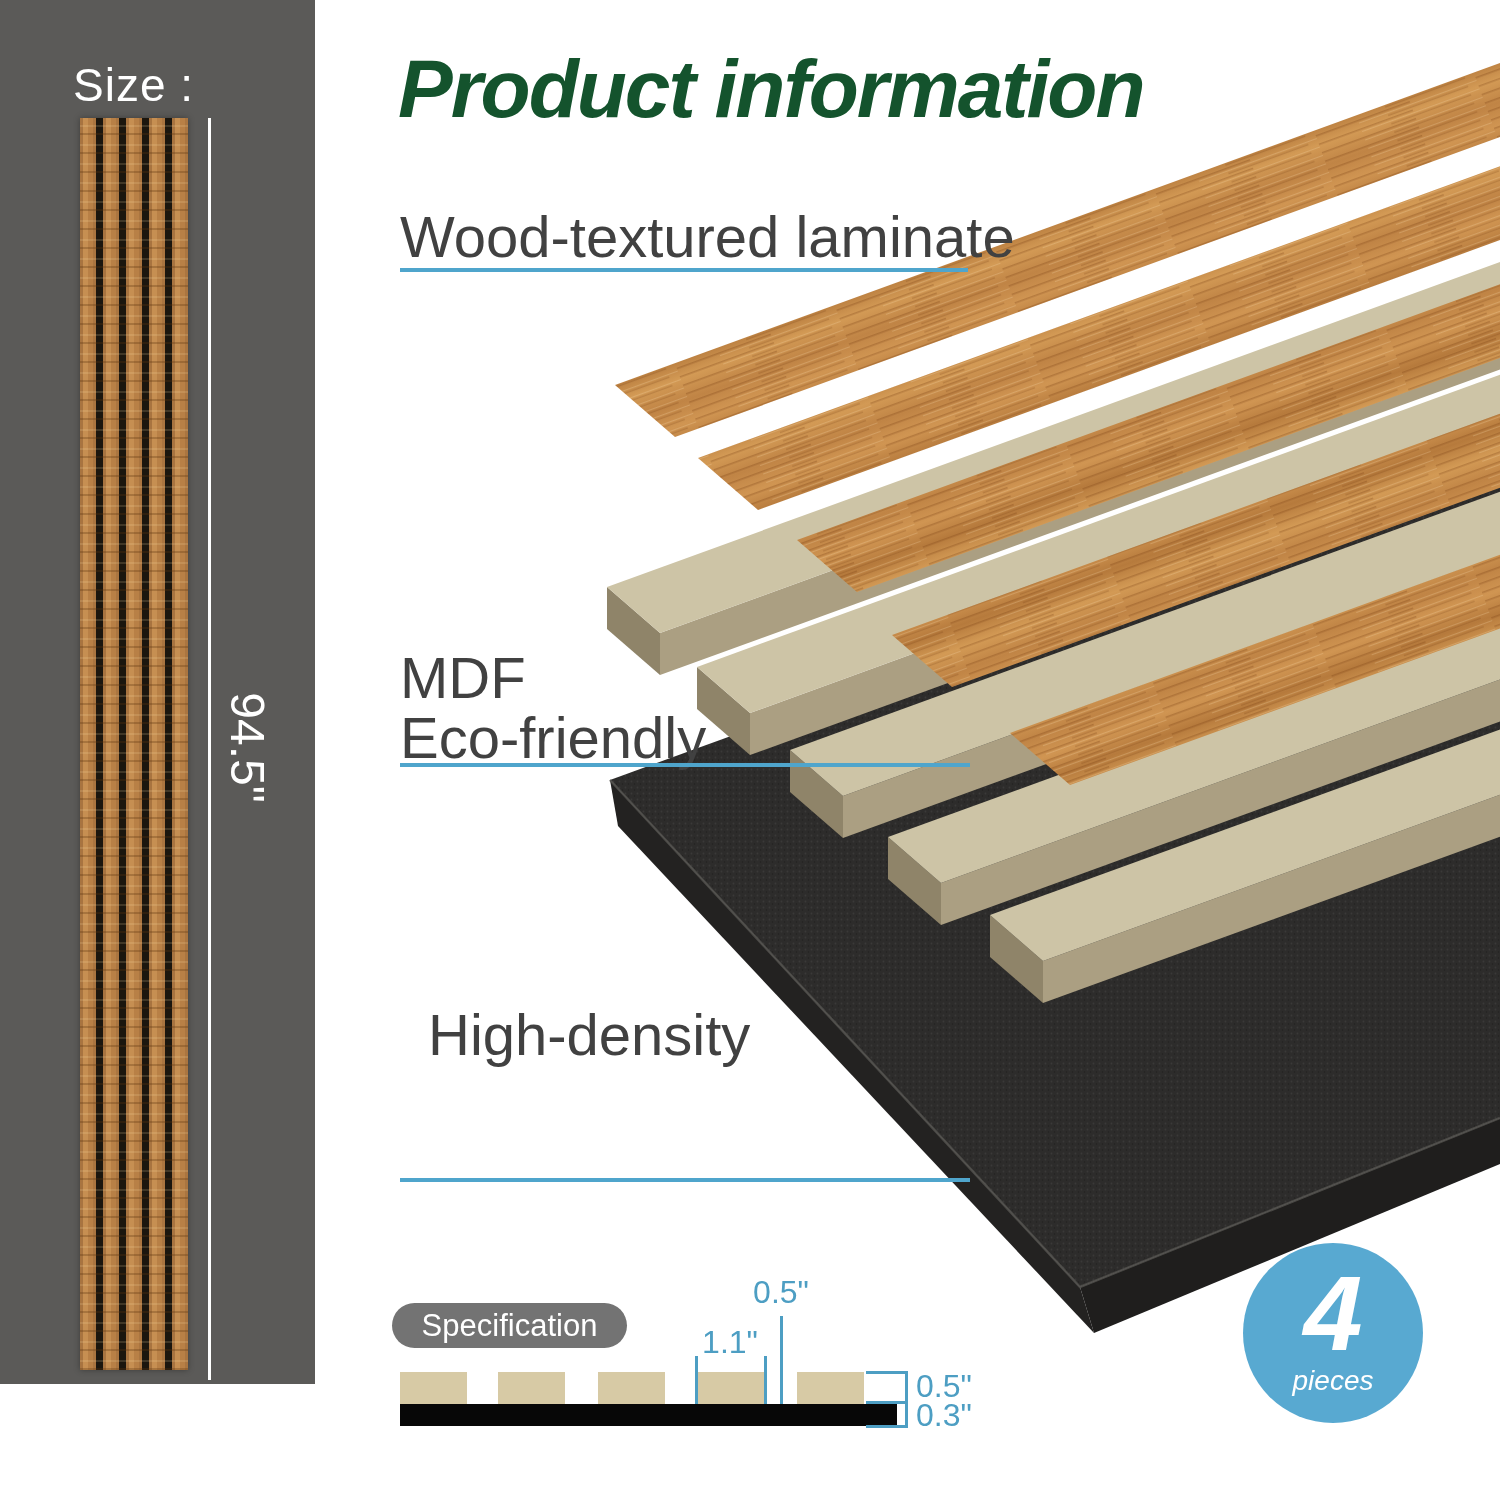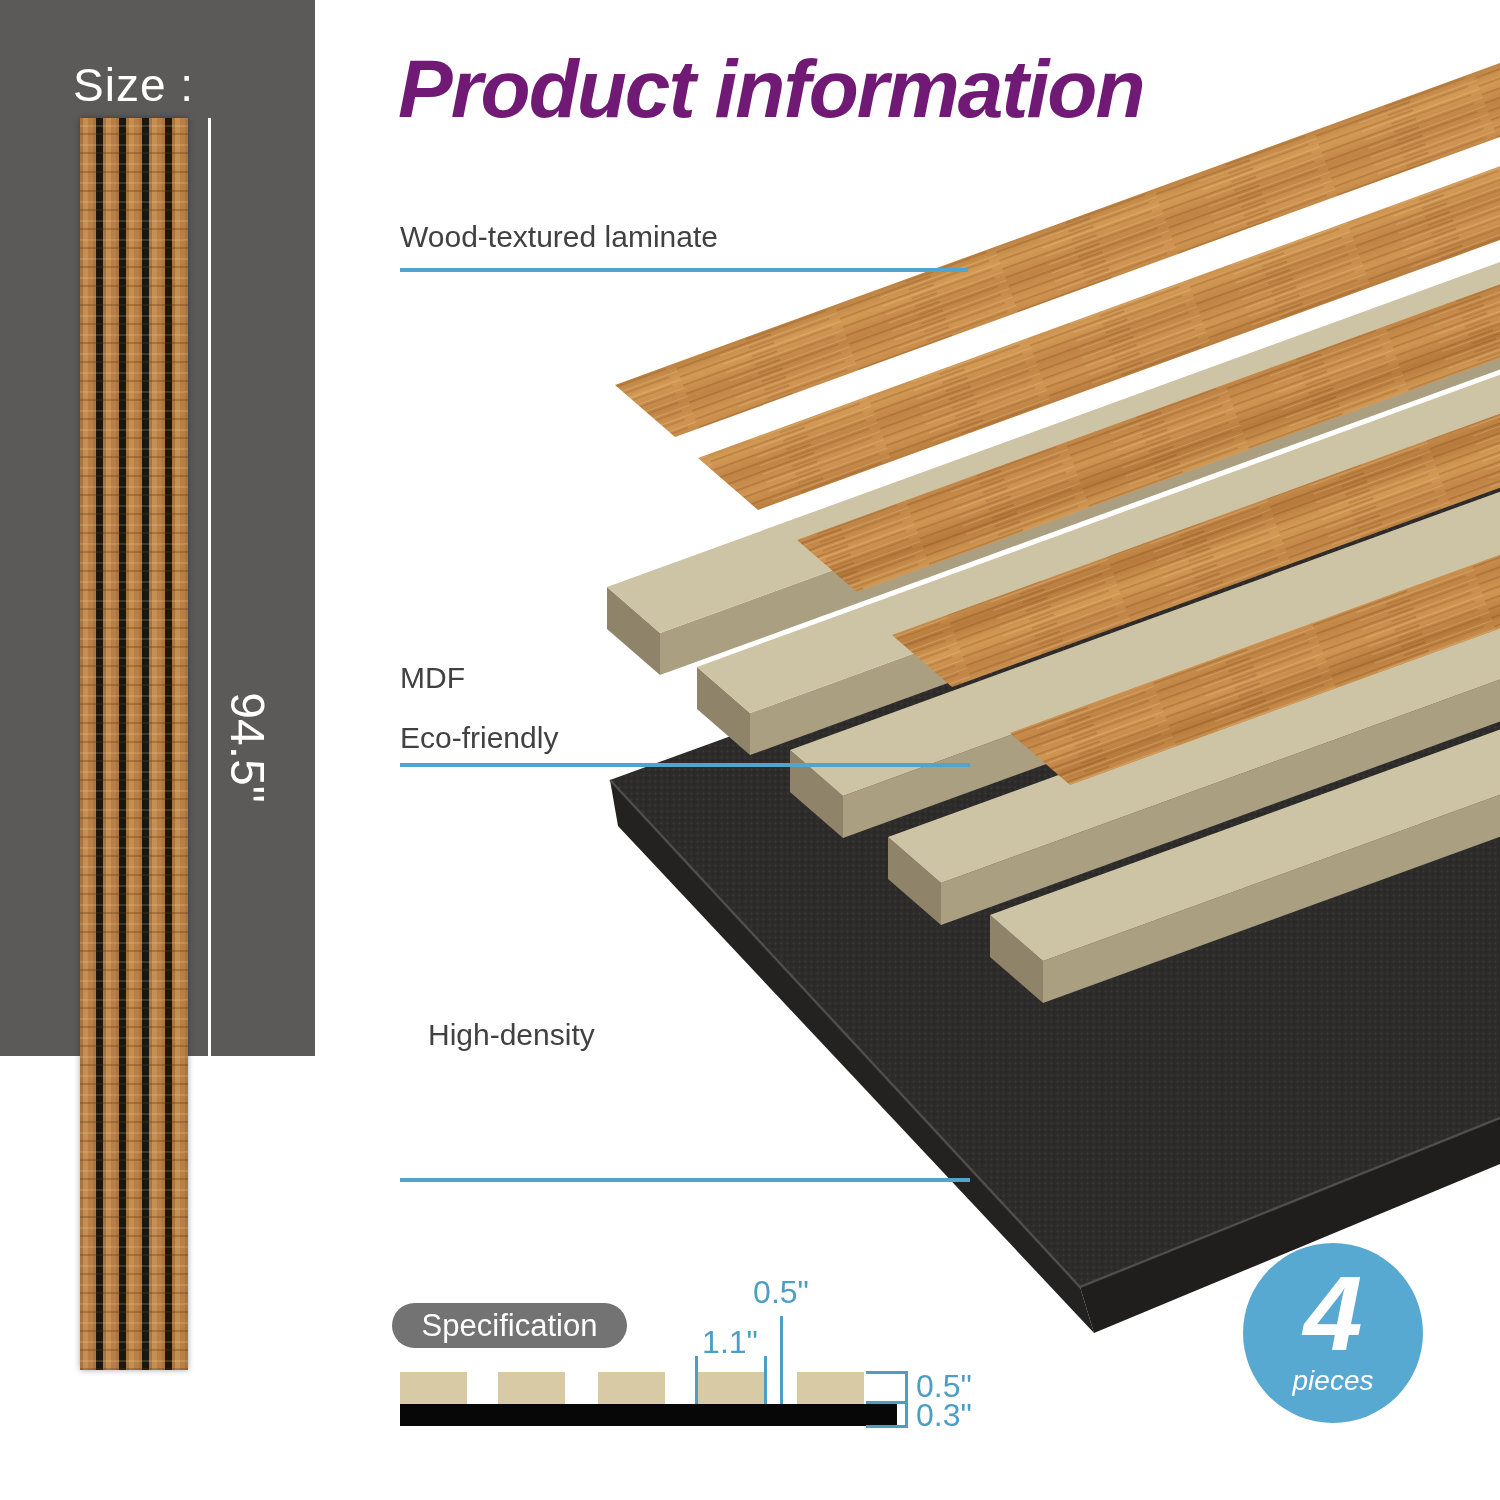--- a/index.html
+++ b/index.html
@@ -2,21 +2,21 @@
 <html><head>
 <meta charset="utf-8">
 <style>
   html,body{margin:0;padding:0;}
   body{
     width:1500px;height:1500px;position:relative;overflow:hidden;
     background:#ffffff;font-family:"Liberation Sans",sans-serif;
   }
   
   .sidebar{
-    position:absolute;left:0;top:0;width:315px;height:1056px;
+    position:absolute;left:0;top:0;width:315px;height:1384px;
     background:#5b5a58;
   }
   .size-label{
     position:absolute;left:73px;top:58px;color:#ffffff;
     font-size:46px;font-weight:400;letter-spacing:1px;
   }
   .slat-panel{
     position:absolute;left:80px;top:118px;width:108px;height:1252px;
     background:
       repeating-linear-gradient(0deg,
@@ -37,27 +37,27 @@
     position:absolute;left:182px;top:720px;width:130px;text-align:center;
     color:#ffffff;font-size:48px;transform:rotate(90deg);
   }
   .hdim-label{
     position:absolute;left:77px;top:1412px;width:120px;text-align:center;
     color:#ffffff;font-size:50px;
   }
   
   .page-title{
     position:absolute;left:398px;top:42px;
-    font-size:82px;font-weight:bold;font-style:italic;color:#701a75;
+    font-size:82px;font-weight:bold;font-style:italic;color:#14532d;
     letter-spacing:-2px;white-space:nowrap;
   }
   
   .diagram{position:absolute;left:0;top:0;width:1500px;height:1500px;}
   
-  .callout{position:absolute;color:#414141;font-size:30px;line-height:60px;}
+  .callout{position:absolute;color:#414141;font-size:58px;line-height:60px;}
   .callout-1{left:400px;top:212px;line-height:50px;}
   .callout-2{left:400px;top:648px;}
   .callout-3{left:400px;top:1005px;margin-left:28px;}
   .underline{position:absolute;height:4px;background:#4fa5cc;}
   .ul-1{left:400px;top:268px;width:568px;}
   .ul-2{left:400px;top:763px;width:570px;}
   .ul-3{left:400px;top:1178px;width:570px;}
   
   .spec-badge{
     position:absolute;left:392px;top:1303px;width:235px;height:45px;

